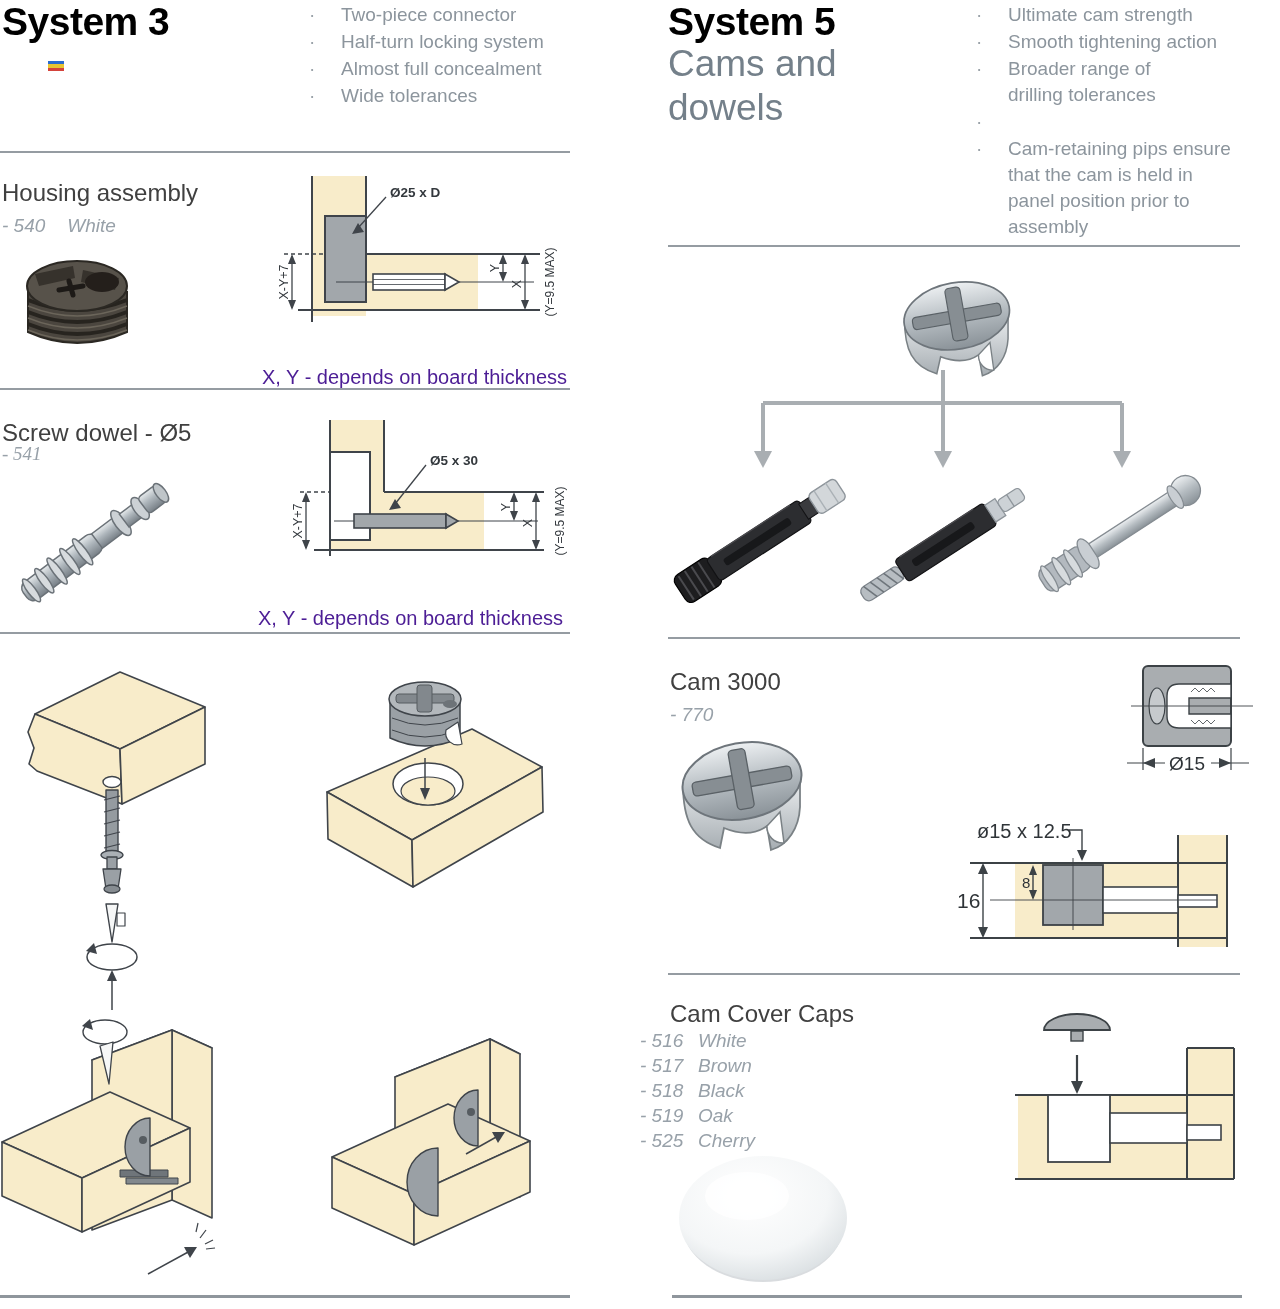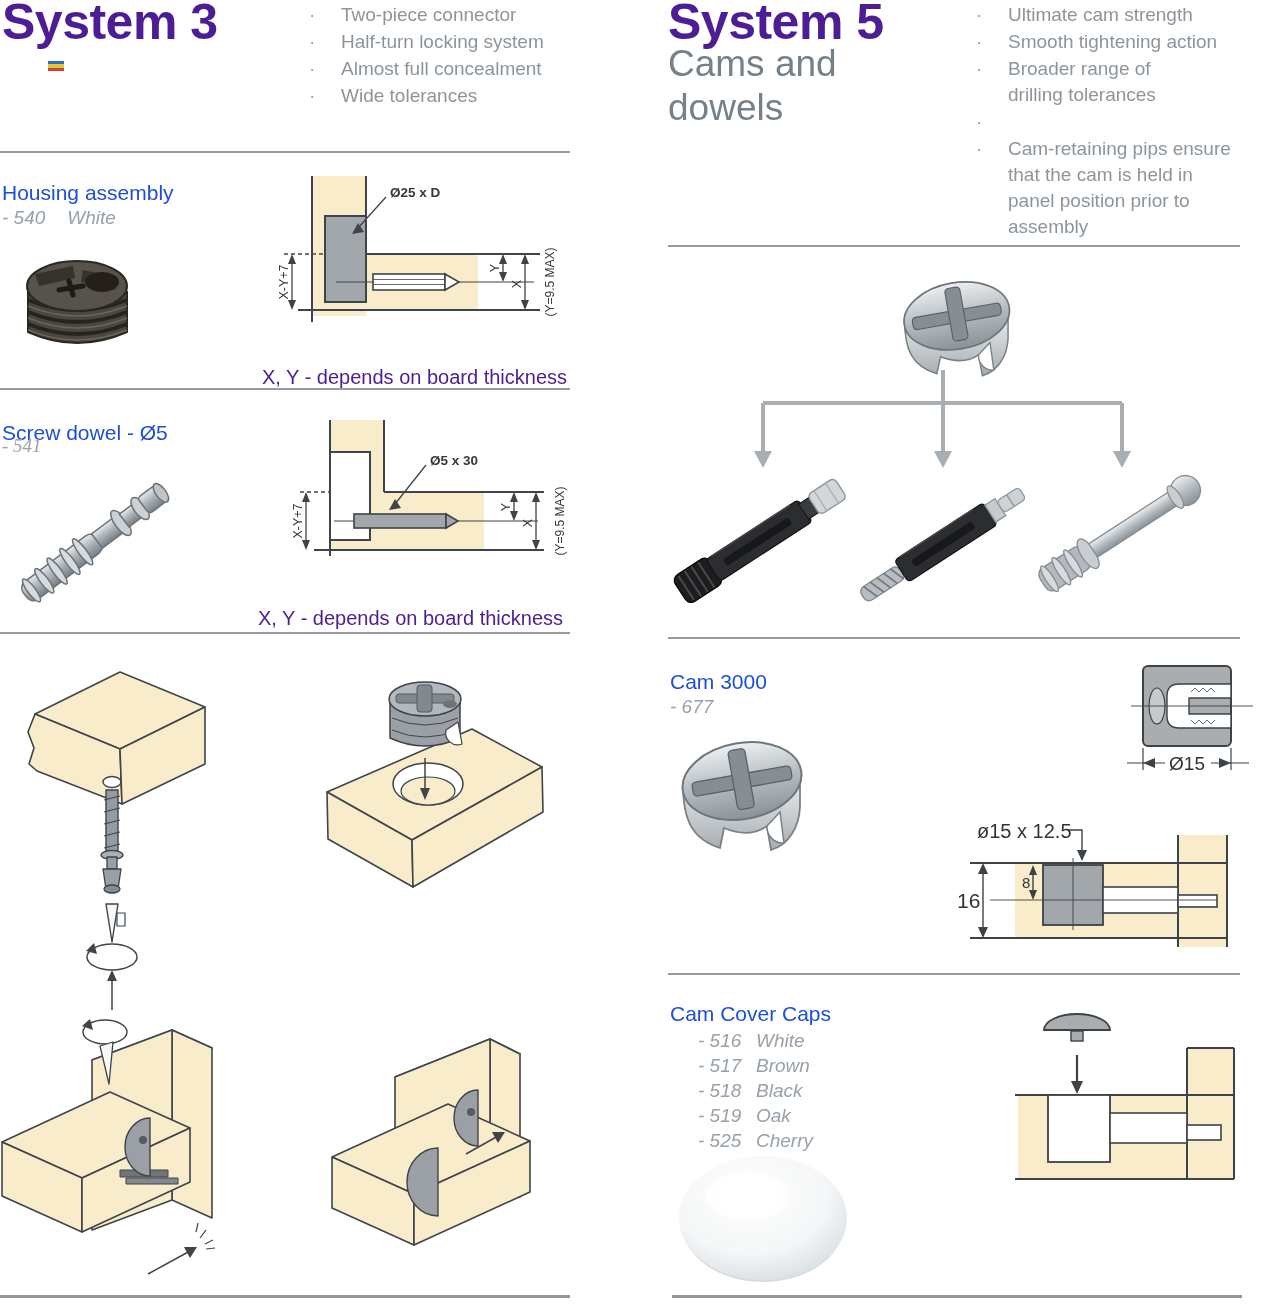--- a/index.html
+++ b/index.html
@@ -1,26 +1,26 @@
 <!DOCTYPE html>
 <html><head>
 <meta charset="utf-8">
 <style>
   html,body{margin:0;padding:0;background:#fff;}
   .page{position:relative;width:1280px;height:1309px;background:#fff;overflow:hidden;
         font-family:"Liberation Sans", sans-serif;}
   .abs{position:absolute;}
-  .title{font-size:50px;font-weight:bold;color:#4c1d95;letter-spacing:-0.5px;line-height:44px;}
+  .title{font-size:39px;font-weight:bold;color:#000000;letter-spacing:-0.5px;line-height:44px;}
   .subtitle{font-size:37px;color:#74808a;line-height:44px;}
   ul.bullets{list-style:none;margin:0;padding:0;font-size:19px;color:#8c959d;}
   ul.bullets li{display:flex;line-height:26px;margin-bottom:1px;}
   ul.bullets .dot{flex:0 0 32px;text-align:left;padding-left:6px;color:#9aa2a9;}
   ul.bullets .btxt{flex:1;}
-  .sec-h{font-size:21px;color:#1d4ed8;line-height:24px;}
-  .code-line{font-size:19px;font-style:italic;color:#98a1a9;line-height:24px;}
+  .sec-h{font-size:24px;color:#404040;line-height:24px;}
+  .code-line{font-size:19px;font-style:italic;color:#98a1a9;line-height:24px;margin-top:8px;}
   .code-line .finish{margin-left:22px;}
   .caption{font-size:20px;color:#4c1d95;margin-top:36px;}
   .rule{position:absolute;height:0;border-top:2px solid #959ca2;}
   .rule-b{position:absolute;height:0;border-top:3px solid #8f969c;}
   .caps-list{font-size:19px;font-style:italic;color:#98a1a9;}
   .caps-list .row{line-height:25px;}
   .caps-list .ccode{display:inline-block;min-width:58px;}
   .color-mark{position:absolute;left:48px;top:61px;width:16px;height:10px;display:flex;flex-direction:column;}
   .color-mark i{display:block;height:3.3px;}
   svg text{font-family:"Liberation Sans", sans-serif;}
@@ -388,21 +388,21 @@
       <ellipse cx="-38" cy="0" rx="7" ry="17" fill="#c9ced3" stroke="#848b91" stroke-width="1.3"></ellipse>
       <rect x="-32" y="-8" width="98" height="16" fill="url(#gM)" stroke="#858c92" stroke-width="1.3"></rect>
       <circle cx="78" cy="0" r="15" fill="url(#gM)" stroke="#858c92" stroke-width="1.3"></circle>
       <ellipse cx="66" cy="0" rx="5" ry="13" fill="#c9ced3" stroke="#858c92" stroke-width="1.2"></ellipse>
     </g>
   </svg>
 
   <div class="rule" style="left:668px;top:637px;width:572px;"></div>
 
   <div class="abs sec-h" style="left:670px;top:670px;">Cam 3000</div>
-  <div class="abs code-line" style="left:670px;top:695px;">- 677</div>
+  <div class="abs code-line" style="left:670px;top:695px;">- 770</div>
 
   <svg class="abs" style="left:672px;top:736px;" width="150" height="152" viewBox="0 0 150 152">
     <path d="M11,48 C11,84 20,103 48,112 L52,92 C69,99 84,98 95,90 L99,114 C116,109 127,92 128,71 L128,47 Z" fill="url(#gCam)" stroke="#7a8185" stroke-width="1.8"></path>
     <path d="M95,90 A16,16 0 0 0 112,107 L108,76 Z" fill="#fff" stroke="#7a8185" stroke-width="1.5"></path>
     <ellipse cx="70" cy="45" rx="60" ry="38" fill="url(#gM)" stroke="#6e757b" stroke-width="2" transform="rotate(-10 70 45)"></ellipse>
     <g transform="rotate(-10 70 45)">
       <rect x="20" y="38" width="100" height="14" rx="4" fill="#878e93" stroke="#5a6166" stroke-width="1.3"></rect>
       <rect x="61" y="13" width="17" height="60" rx="4" fill="#878e93" stroke="#5a6166" stroke-width="1.3"></rect>
     </g>
   </svg>
@@ -448,21 +448,21 @@
     <text x="12" y="90" font-size="21" fill="#2f3438">16</text>
     <line x1="88" y1="49" x2="88" y2="80" stroke="#3c4246" stroke-width="1.4"></line>
     <polygon points="88,47 84,57 92,57" fill="#3c4246"></polygon>
     <polygon points="88,82 84,72 92,72" fill="#3c4246"></polygon>
     <text x="77" y="70" font-size="15" fill="#2f3438">8</text>
   </svg>
 
   <div class="rule" style="left:668px;top:973px;width:572px;"></div>
 
   <div class="abs sec-h" style="left:670px;top:1002px;">Cam Cover Caps</div>
-  <div class="abs caps-list" style="left:698px;top:1028px;">
+  <div class="abs caps-list" style="left:640px;top:1028px;">
     <div class="row"><span class="ccode">- 516</span><span>White</span></div>
     <div class="row"><span class="ccode">- 517</span><span>Brown</span></div>
     <div class="row"><span class="ccode">- 518</span><span>Black</span></div>
     <div class="row"><span class="ccode">- 519</span><span>Oak</span></div>
     <div class="row"><span class="ccode">- 525</span><span>Cherry</span></div>
   </div>
 
   <svg class="abs" style="left:900px;top:1000px;" width="345" height="185" viewBox="0 0 345 185">
     <path d="M144,30 A33,16 0 0 1 210,30 Z" fill="#a9adb0" stroke="#3c4246" stroke-width="1.8"></path>
     <line x1="144" y1="30" x2="210" y2="30" stroke="#3c4246" stroke-width="1.8"></line>

